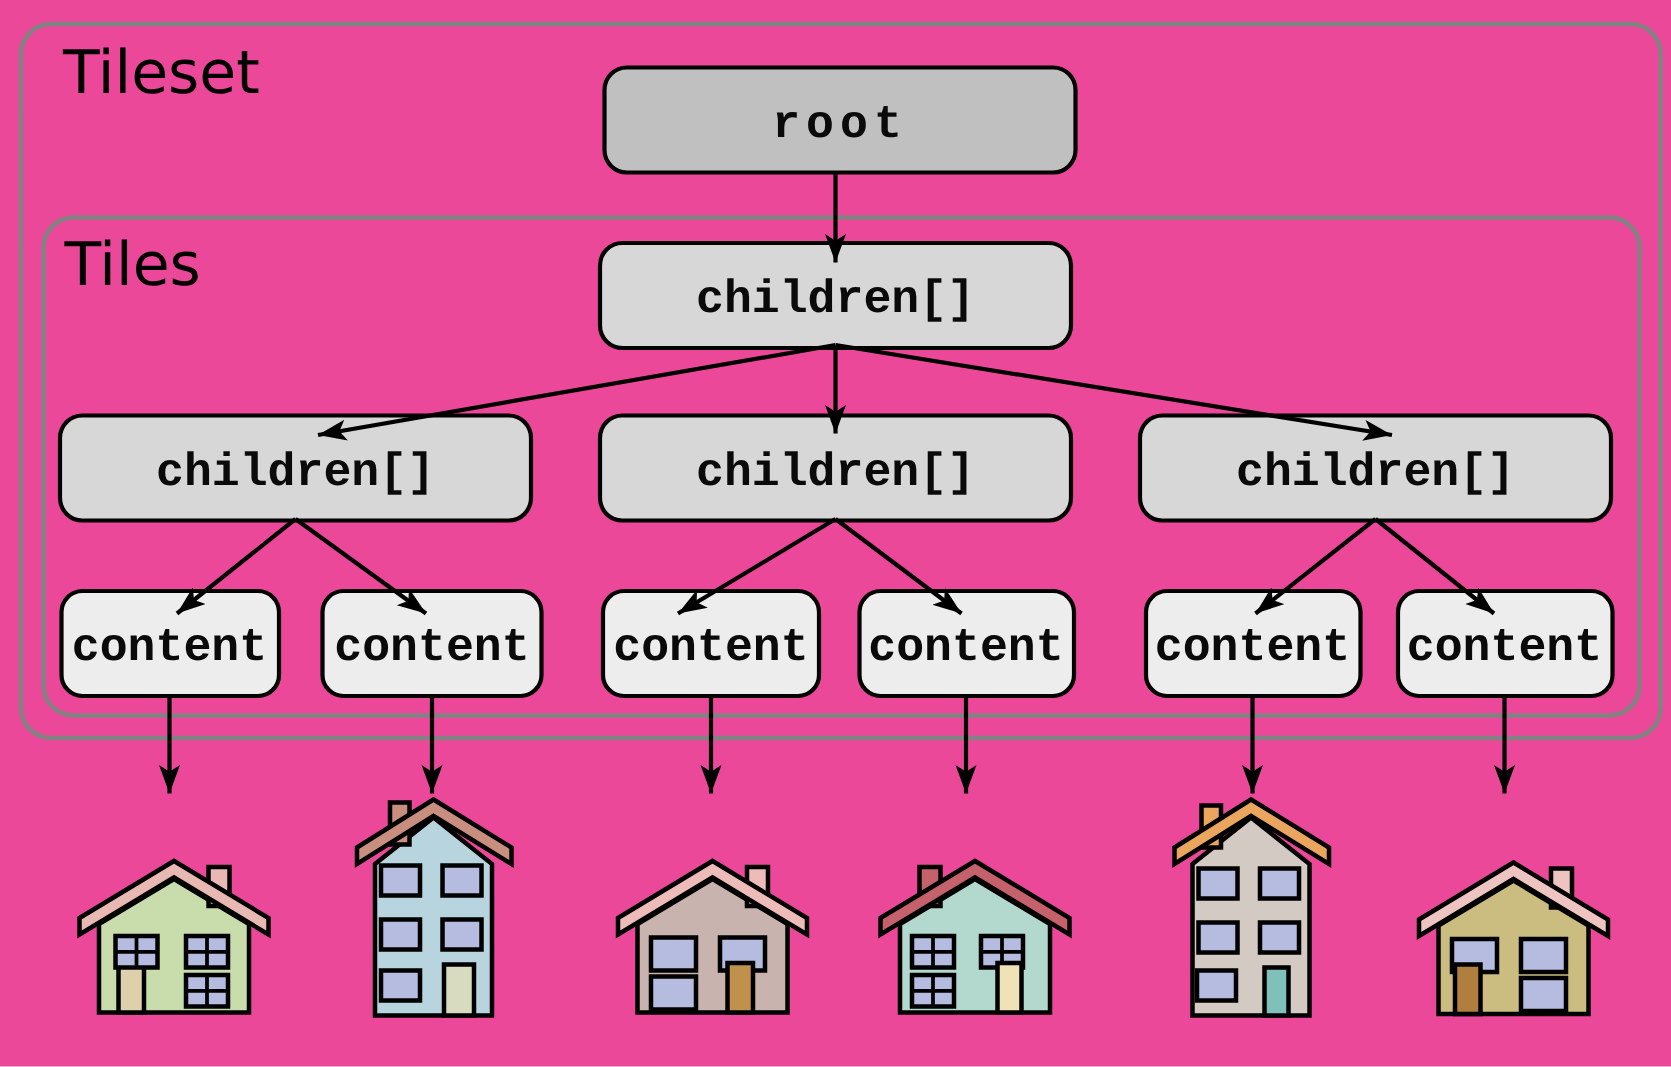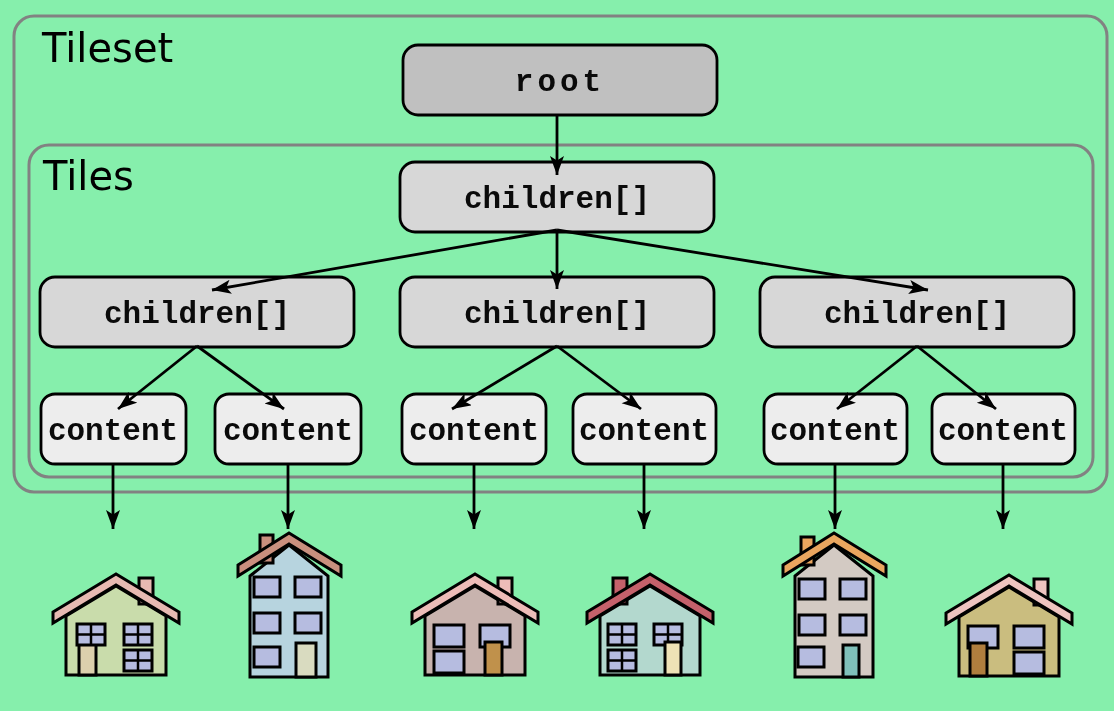--- a/index.html
+++ b/index.html
@@ -1,16 +1,16 @@
 <!DOCTYPE html>
 <html><head>
 <meta charset="utf-8">
 <style>
   html,body { margin:0; padding:0; background:#ffffff; }
-  .stage { position:relative; width:1114px; height:711px; background:#86efac; overflow:hidden; }
+  .stage { position:relative; width:1114px; height:711px; background:#ec4899; overflow:hidden; }
   svg { display:block; }
   .frame  { fill:none; stroke:#828282; stroke-width:3; }
   .node   { stroke:#000000; stroke-width:2.8; }
   .nlabel { font-family:"Liberation Mono","DejaVu Sans Mono",monospace; font-weight:bold;
             font-size:31px; text-anchor:middle; fill:#0a0a0a; }
   .flabel { font-family:"DejaVu Sans","Liberation Sans",sans-serif; font-size:40px; fill:#000000; }
   .arrow  { stroke:#000000; stroke-width:2.8; fill:none; }
   .hshape { stroke:#000000; stroke-width:3; stroke-linejoin:miter; }
   .pane   { stroke:#000000; stroke-width:2.5; }
 </style>

